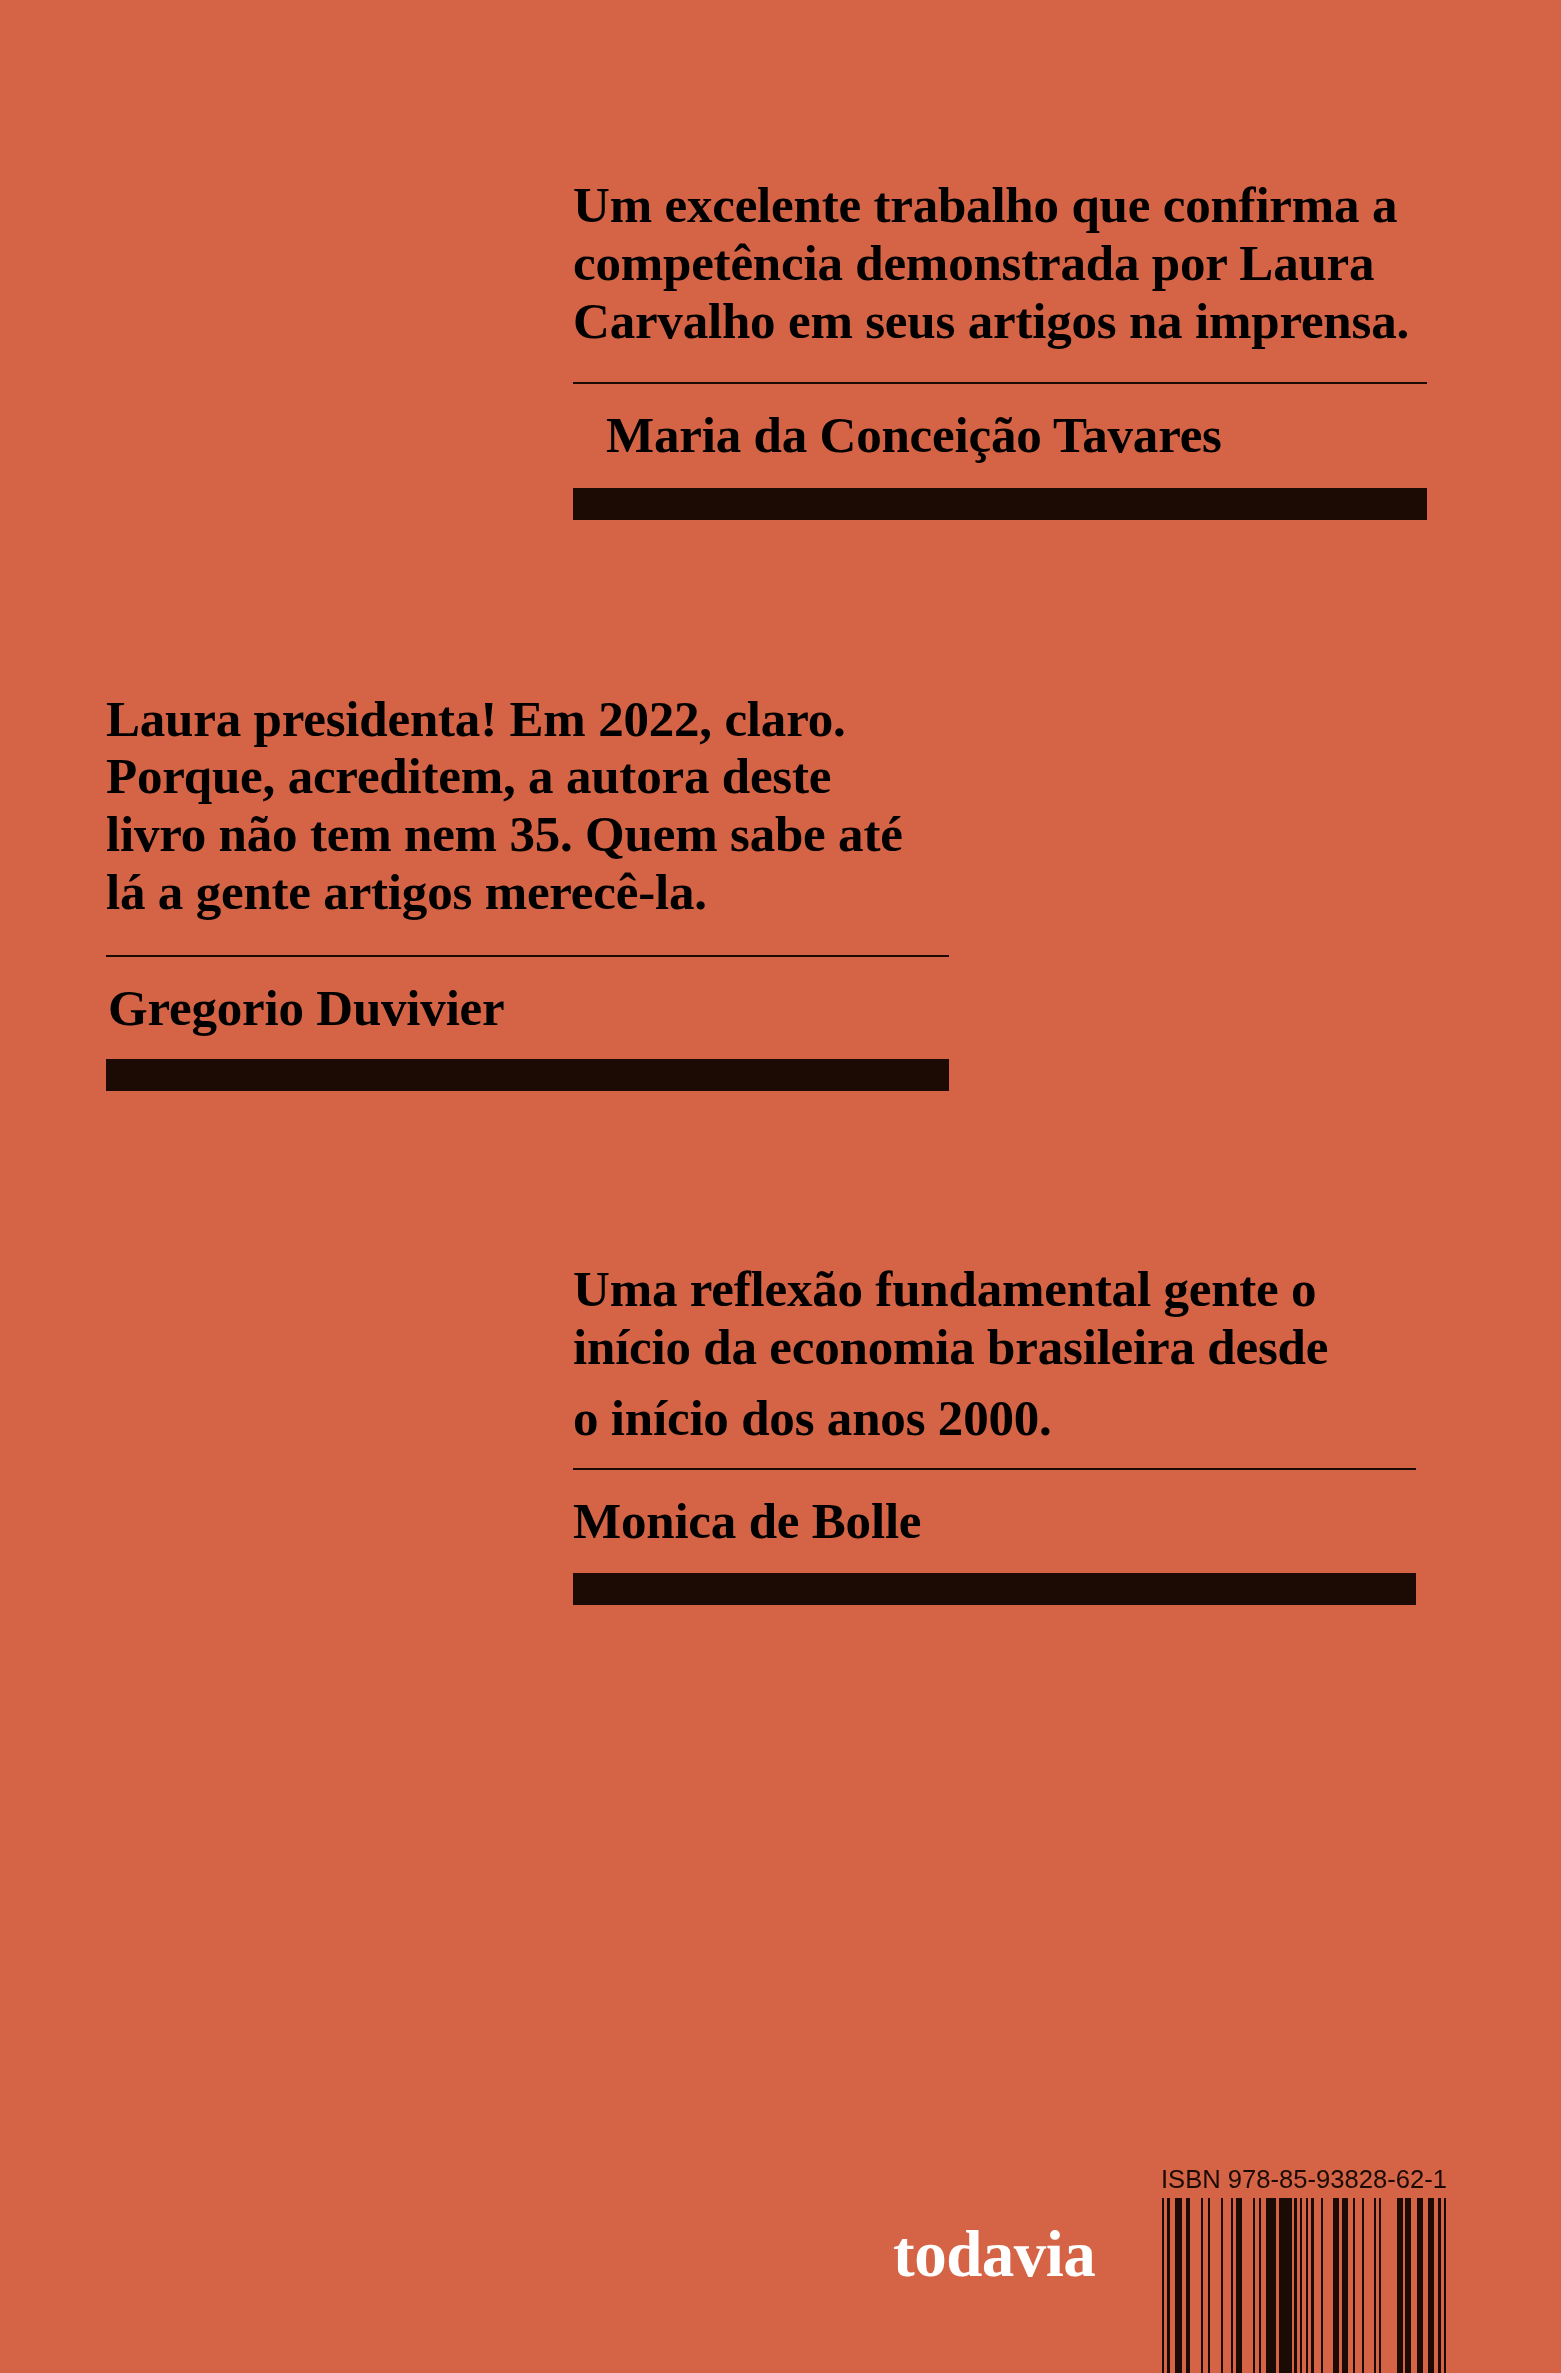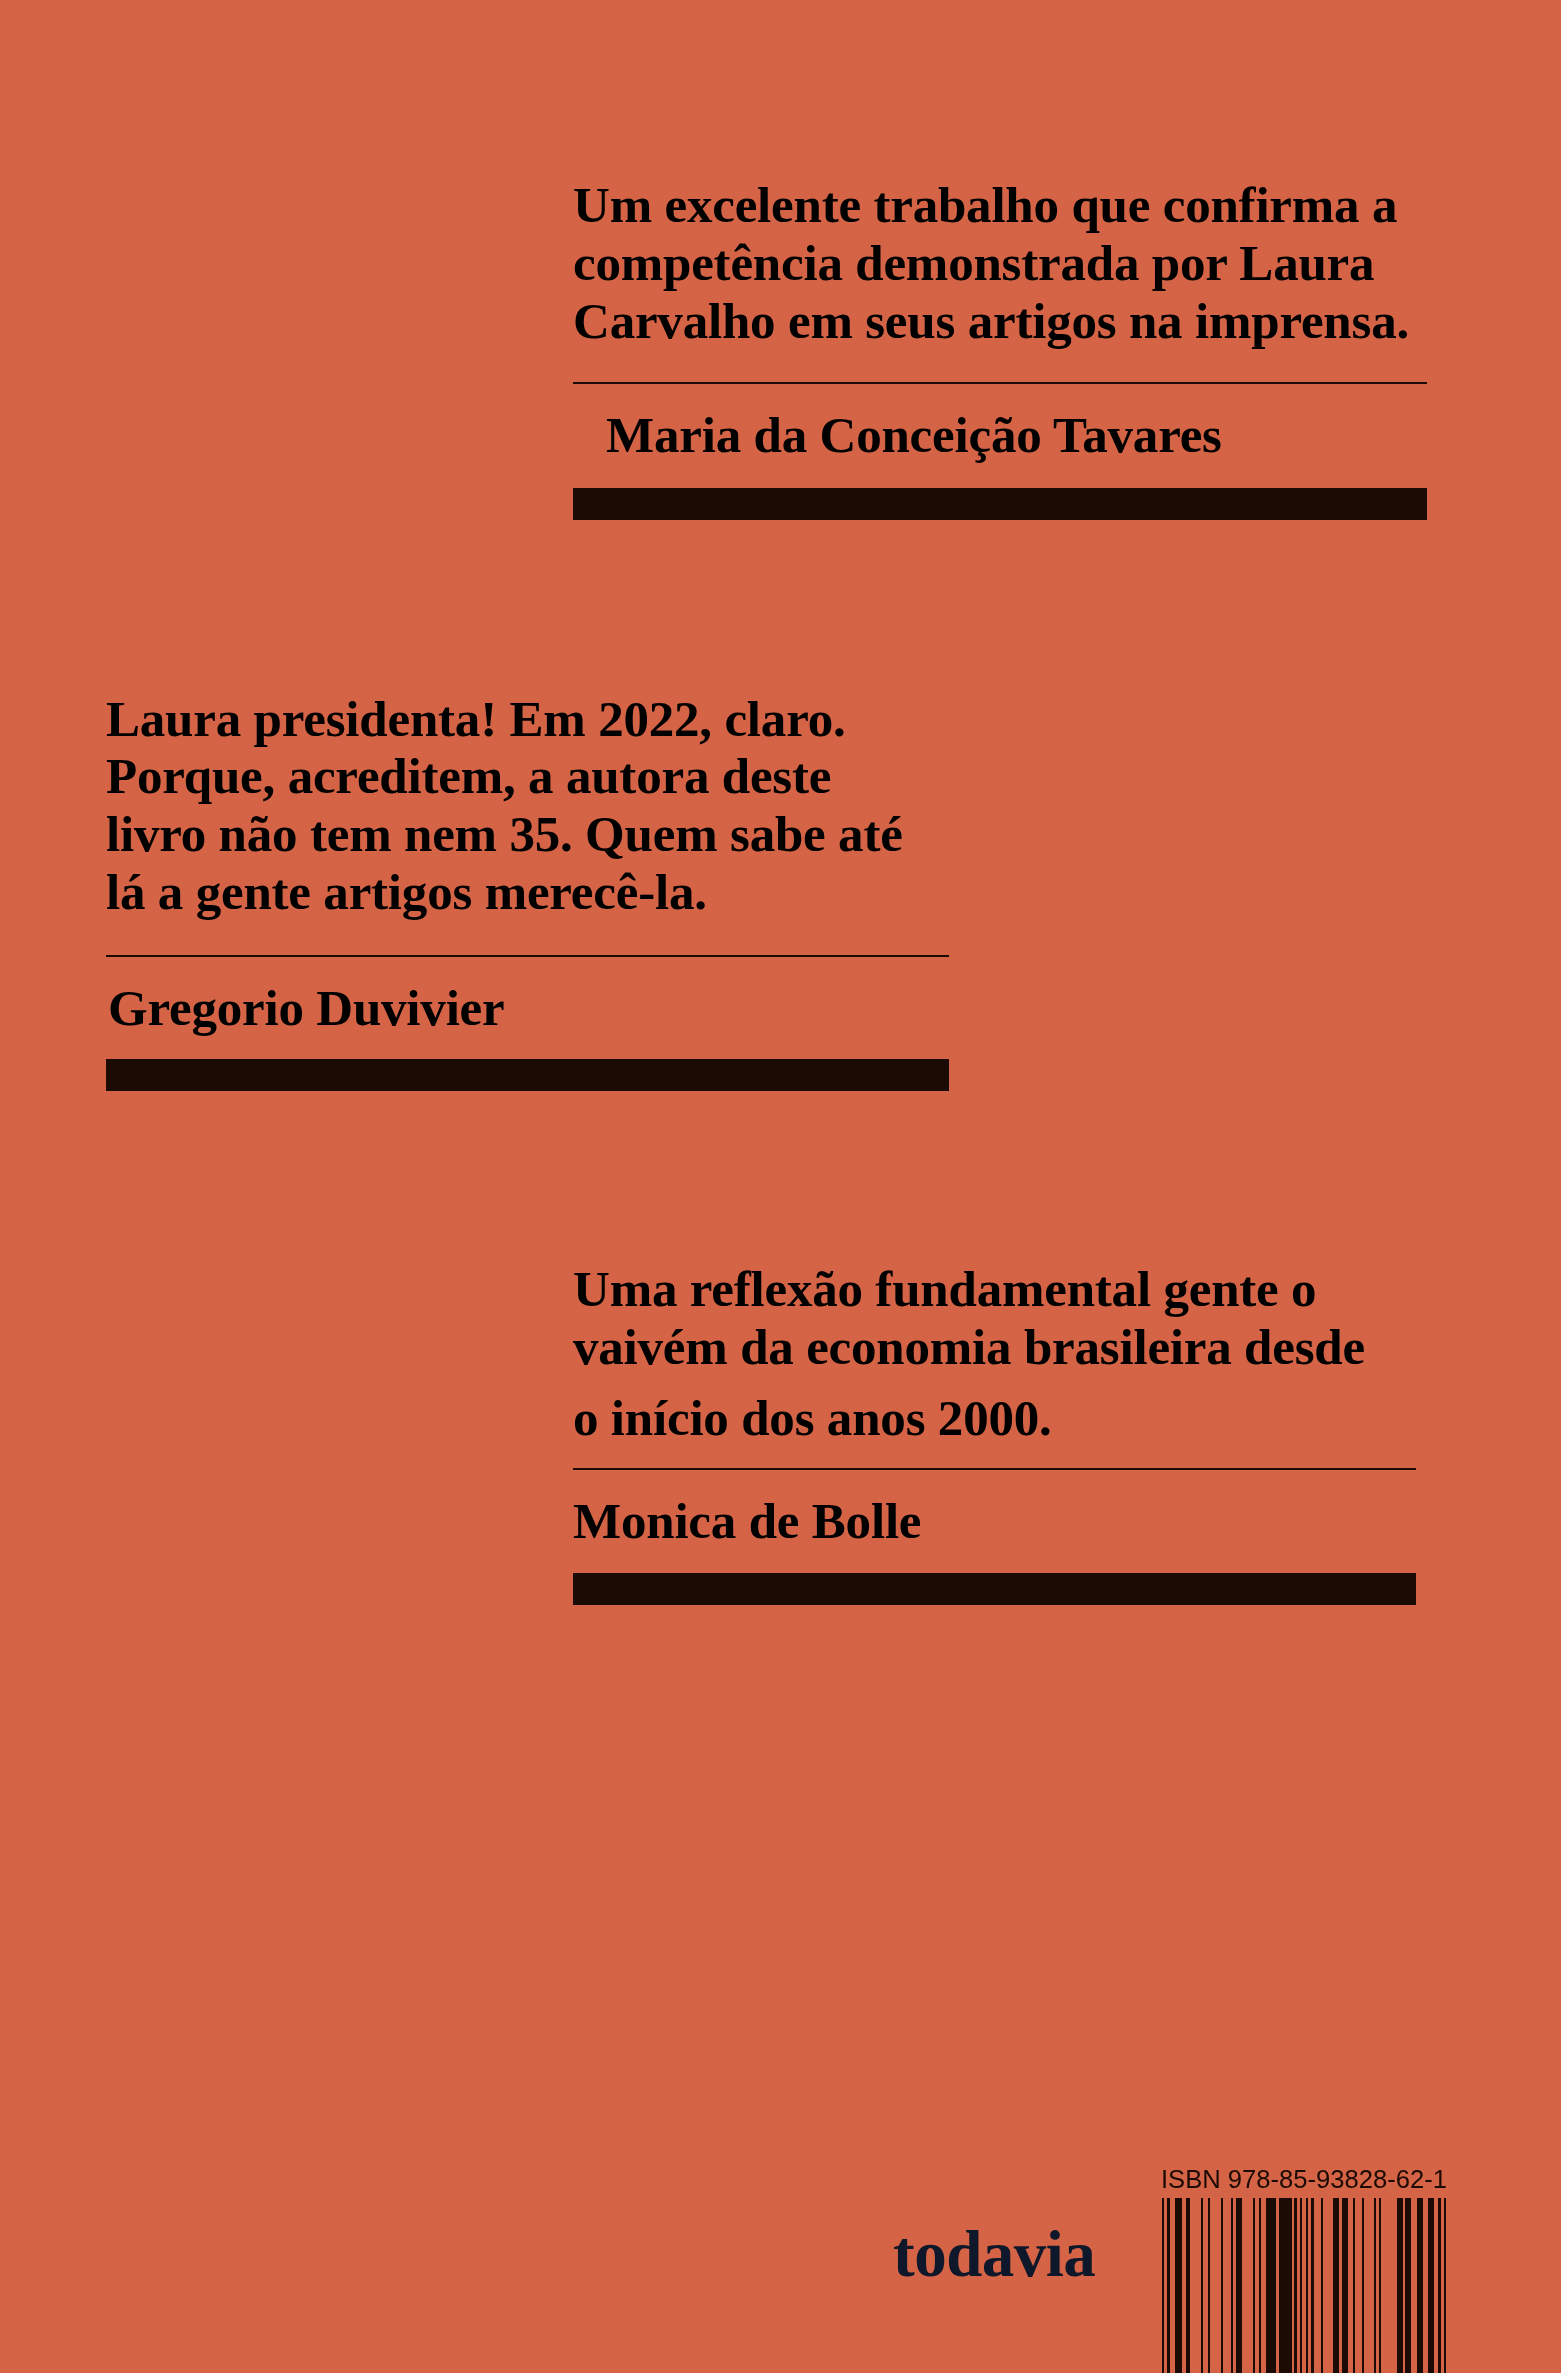--- a/index.html
+++ b/index.html
@@ -24,21 +24,21 @@
   .isbn {
     position:absolute; left:1161px; top:2165px;
     font-family:"Liberation Sans", "DejaVu Sans", sans-serif;
     font-size:25.6px; line-height:29px; height:29px;
     white-space:nowrap; color:#1C0A04;
   }
   .logo {
     position:absolute; left:893px; top:2216px;
     font-family:"Liberation Serif", "DejaVu Serif", serif;
     font-weight:bold; font-size:65px; line-height:77px; height:77px;
-    white-space:nowrap; color:#0f172a; letter-spacing:-0.5px;
+    white-space:nowrap; color:#ffffff; letter-spacing:-0.5px;
   }
   .barcode {
     position:absolute; left:1161px; top:2198px; width:290px; height:175px;
   }
   .barcode .b { position:absolute; top:0; bottom:0; background:#1C0A04; }
 </style>
 </head>
 <body style="background: rgb(212, 100, 69);">
 
 <div>
@@ -55,21 +55,21 @@
   <div class="q-line" style="left:106px; top:747px;">Porque, acreditem, a autora deste</div>
   <div class="q-line" style="left:106px; top:805px;">livro não tem nem 35. Quem sabe até</div>
   <div class="q-line" style="left:106px; top:863px;">lá a gente artigos merecê-la.</div>
   <div class="rule" style="left:106px; top:955px; width:843px;"></div>
   <div class="q-author" style="left:108px; top:979px;">Gregorio Duvivier</div>
   <div class="bar" style="left:106px; top:1059px; width:843px;"></div>
 </div>
 
 <div>
   <div class="q-line" style="left:573px; top:1260px;">Uma reflexão fundamental gente o</div>
-  <div class="q-line" style="left:573px; top:1318px;">vaivém da economia brasileira desde</div>
+  <div class="q-line" style="left:573px; top:1318px;">início da economia brasileira desde</div>
   <div class="q-line" style="left:573px; top:1376px;margin-top:13px;">o início dos anos 2000.</div>
   <div class="rule" style="left:573px; top:1468px; width:843px;"></div>
   <div class="q-author" style="left:573px; top:1492px;">Monica de Bolle</div>
   <div class="bar" style="left:573px; top:1573px; width:843px;"></div>
 </div>
 
 <div class="logo">todavia</div>
 
 <div class="isbn">ISBN 978-85-93828-62-1</div>
 

